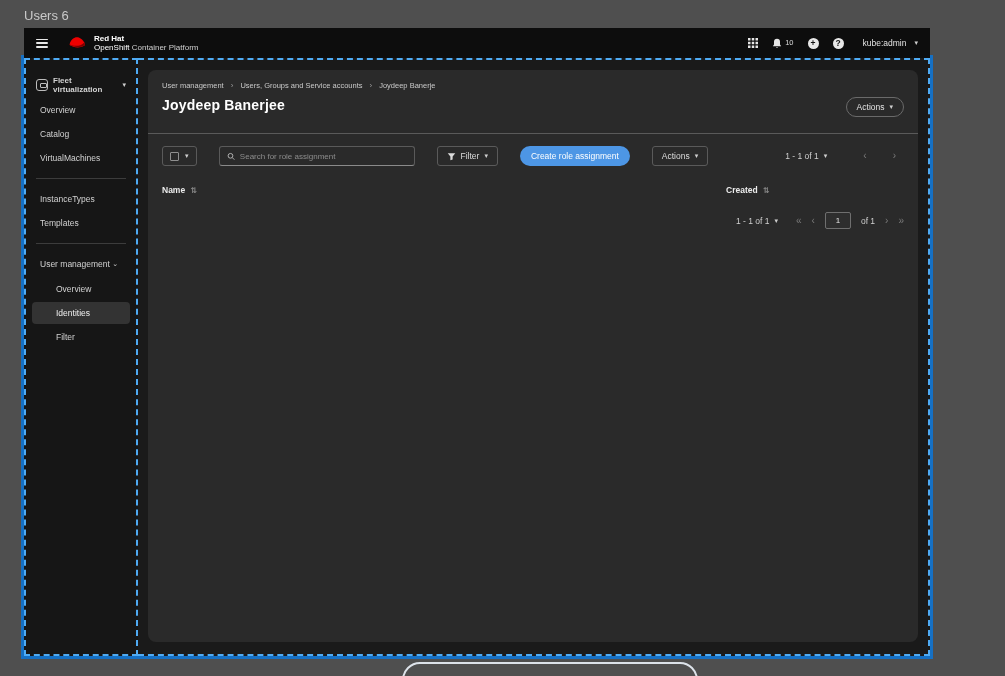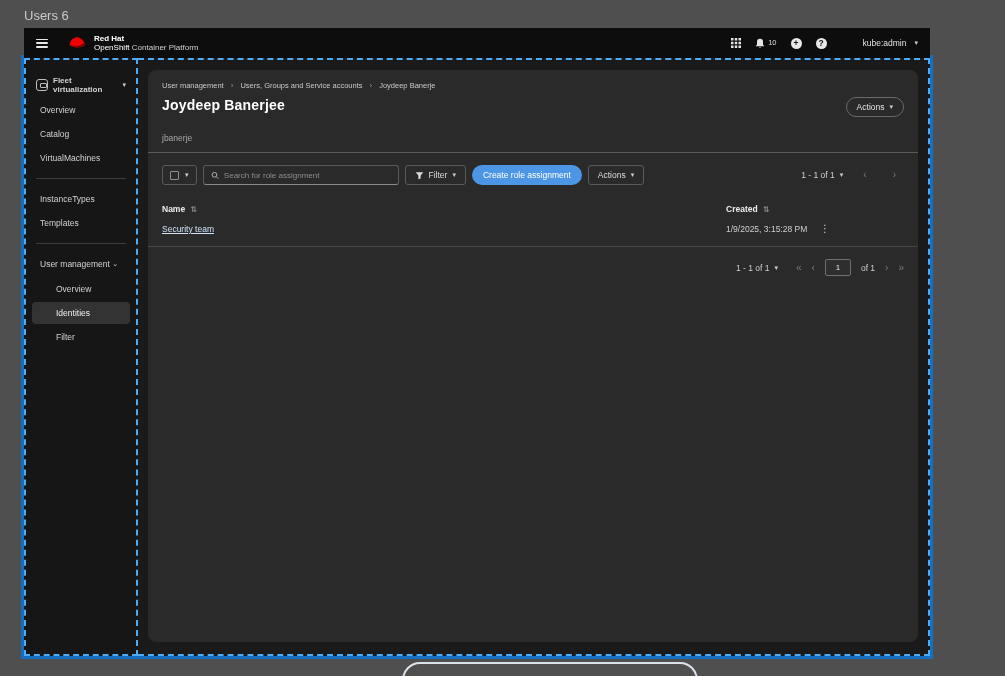--- a/index.html
+++ b/index.html
@@ -28,21 +28,21 @@
   .brand-text .b1 { font-weight:bold; }
   .brand-text .b2s { color:#fff; }
   .brand-text .b2r { color:#cfcfcf; }
   .mast-right { margin-left:auto; display:flex; align-items:center; gap:14px; }
   .mi { display:flex; gap:3px; cursor:pointer; color:#e6e6e6; }
   .badge-num { font-size:7.5px; color:#dcdcdc; }
   .circle-ic {
     width:11px; height:11px; border-radius:50%; background:#e8e8e8; color:#111;
     font-size:8.5px; font-weight:bold; display:flex; align-items:center; justify-content:center; line-height:1;
   }
-  .user-menu { display:flex; align-items:center; gap:8px; font-size:8.5px; color:#e3e3e3; cursor:pointer; margin-left:22px; }
+  .user-menu { display:flex; align-items:center; gap:8px; font-size:8.5px; color:#e3e3e3; cursor:pointer; margin-left:5px; }
   .caret { font-size:7px; color:#cfcfcf; }
 
   
   .app-body {
     position:absolute; left:0; top:30px; width:906px; height:598px;
     display:flex; box-shadow:0 0 0 3px #1570c4;
   }
   .sidebar {
     width:114px; background:#161616; border:2px dashed #4fabf4;
     padding:12px 0 0 0; font-size:8.5px; color:#d2d2d2; position:relative;
@@ -78,21 +78,21 @@
     margin-left:auto; background:transparent; border:1px solid #6a6a6a; border-radius:11px;
     color:#e3e3e3; font-size:8.5px; padding:4px 10px; display:flex; align-items:center; gap:5px; cursor:pointer;
     font-family:inherit;
   }
   .hr-full { height:1px; background:#5a5a5a; margin-top:9px; }
   .tabs { display:flex; gap:20px; padding:0 14px; border-bottom:1px solid #3d3d3d; }
   .tab { font-size:8.5px; color:#b5b5b5; padding:8px 2px 7px; cursor:pointer; border-bottom:2px solid transparent; }
   .tab.active { color:#ffffff; border-bottom-color:#9dc9f3; }
 
   
-  .toolbar { display:flex; align-items:center; gap:6px; margin:12px 14px 0; }
+  .toolbar { display:flex; align-items:center; gap:22px; margin:12px 14px 0; }
   .bulk-select { display:flex; align-items:center; gap:6px; border:1px solid #5a5a5a; border-radius:3px; height:20px; padding:0 7px; cursor:pointer; }
   .cb { width:9px; height:9px; border:1px solid #8f8f8f; border-radius:1px; background:transparent; }
   .search-box { display:flex; align-items:center; gap:5px; border:1px solid #5a5a5a; border-bottom-color:#8a8a8a; border-radius:3px; height:20px; width:196px; padding:0 7px; }
   .search-box input { background:transparent; border:none; outline:none; color:#d6d6d6; font-size:8px; width:100%; font-family:inherit; }
   .search-box input::placeholder { color:#8d8d8d; }
   .tb-btn { display:flex; align-items:center; gap:5px; border:1px solid #5a5a5a; border-radius:3px; height:20px; padding:0 9px; font-size:8.5px; color:#dcdcdc; background:transparent; cursor:pointer; font-family:inherit; }
   .btn-primary { background:#4d96e5; color:#ffffff; border:none; border-radius:10px; height:20px; padding:0 11px; font-size:8.5px; cursor:pointer; font-family:inherit; }
   .tb-spacer { flex:1; }
   .pg-sum { display:flex; align-items:center; gap:5px; font-size:8.5px; color:#d0d0d0; cursor:pointer; }
   .pg-arrows { display:flex; gap:26px; margin:0 8px 0 14px; }
@@ -214,21 +214,20 @@
           <span>Joydeep Banerje</span>
         </div>
 
         <div class="hdr-row">
           <h1 class="page-title">Joydeep Banerjee</h1>
           <button class="btn-outline">
             <span>Actions</span>
             <span class="caret">▾</span>
           </button>
         </div>
-        <div class="subtitle">jbanerje</div>
 
         <div class="hr-full"></div>
 
 
         <div class="toolbar">
           <div class="bulk-select">
             <span class="cb"></span>
             <span class="caret">▾</span>
           </div>
           <div class="search-box">
@@ -265,29 +264,20 @@
           <div class="cell-name">
             <span>Name</span>
             <span class="sort-ic">⇅</span>
           </div>
           <div class="col-created">
             <span>Created</span>
             <span class="sort-ic">⇅</span>
           </div>
         </div>
 
-        <div class="trow">
-          <div class="cell-name">
-            <a class="row-link">Security team</a>
-          </div>
-          <div class="col-created">
-            <span class="row-date">1/9/2025, 3:15:28 PM</span>
-          </div>
-          <span class="kebab">⋮</span>
-        </div>
 
         <div class="bot-pg">
           <div class="pg-sum">
             <span>1 - 1 of 1</span>
             <span class="caret">▾</span>
           </div>
           <div class="grp">
             <span class="pg-ar">«</span>
             <span class="pg-ar">‹</span>
             <input class="pg-input" value="1" style="">

